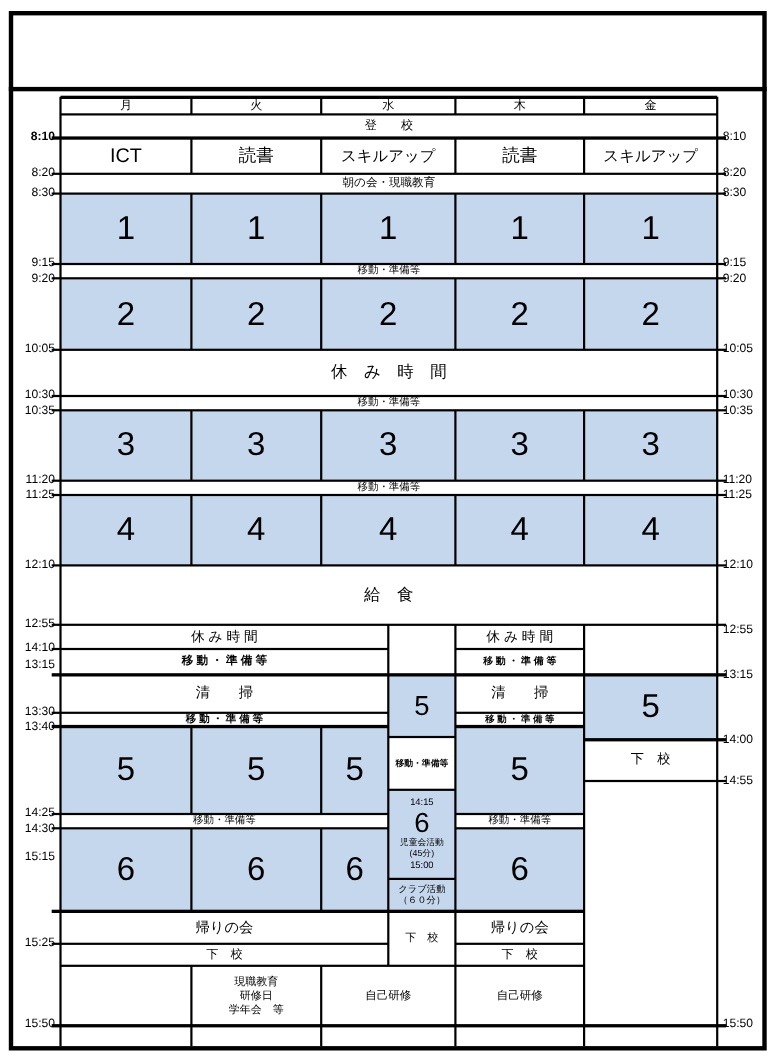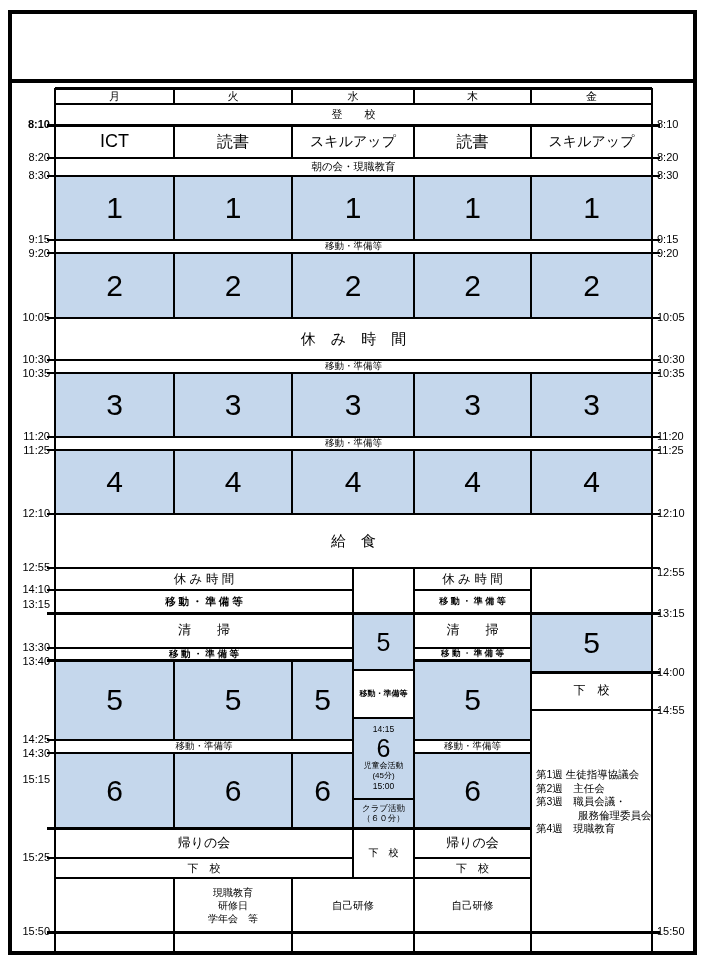--- a/index.html
+++ b/index.html
@@ -201,27 +201,20 @@
     <span>（６０分）</span>
   </div>
 
   <div class="c" style="left:55px;top:740px;width:298px;height:13px;font-size:9.5px">移動・準備等</div>
   <div class="c" style="left:414px;top:740px;width:117px;height:13px;font-size:9.5px">移動・準備等</div>
   <div class="c num" style="left:55px;top:753px;width:119px;height:75px">6</div>
   <div class="c num" style="left:174px;top:753px;width:118px;height:75px">6</div>
   <div class="c num" style="left:292px;top:753px;width:61px;height:75px">6</div>
   <div class="c num" style="left:414px;top:753px;width:117px;height:75px">6</div>
 
-  <div class="c notes" style="left:531px;top:710px;width:121px;height:223px">
-    <span>第1週 生徒指導協議会</span>
-    <span>第2週　主任会</span>
-    <span>第3週　職員会議・</span>
-    <span>　　　　服務倫理委員会</span>
-    <span>第4週　現職教育</span>
-  </div>
 
   <div class="c" style="left:55px;top:828px;width:298px;height:30px;font-size:13px">帰りの会</div>
   <div class="c" style="left:353px;top:828px;width:61px;height:50px;font-size:10px">下　校</div>
   <div class="c" style="left:414px;top:828px;width:117px;height:30px;font-size:13px">帰りの会</div>
   <div class="c" style="left:55px;top:858px;width:298px;height:20px;font-size:11px">下　校</div>
   <div class="c" style="left:414px;top:858px;width:117px;height:20px;font-size:11px">下　校</div>
 
   <div class="c" style="left:174px;top:878px;width:118px;height:55px;font-size:10px;line-height:1.3">
     <span>現職教育</span>
     <span>研修日</span>

